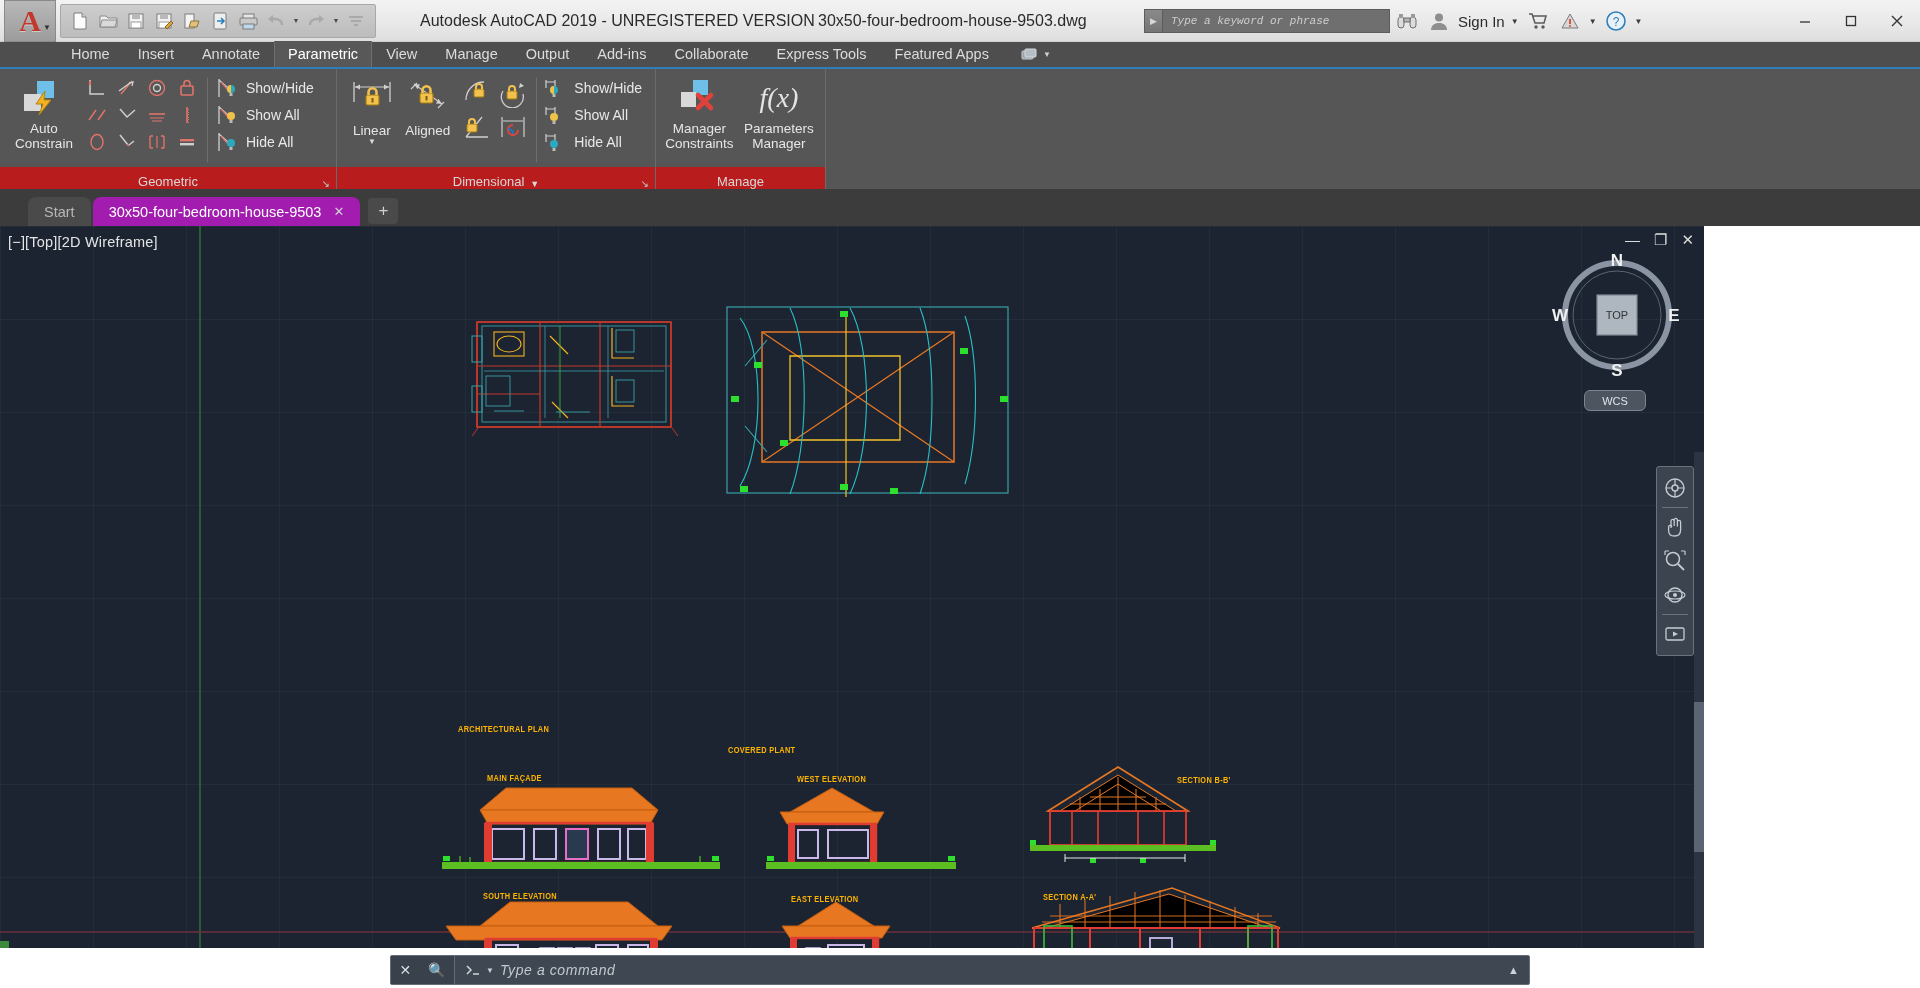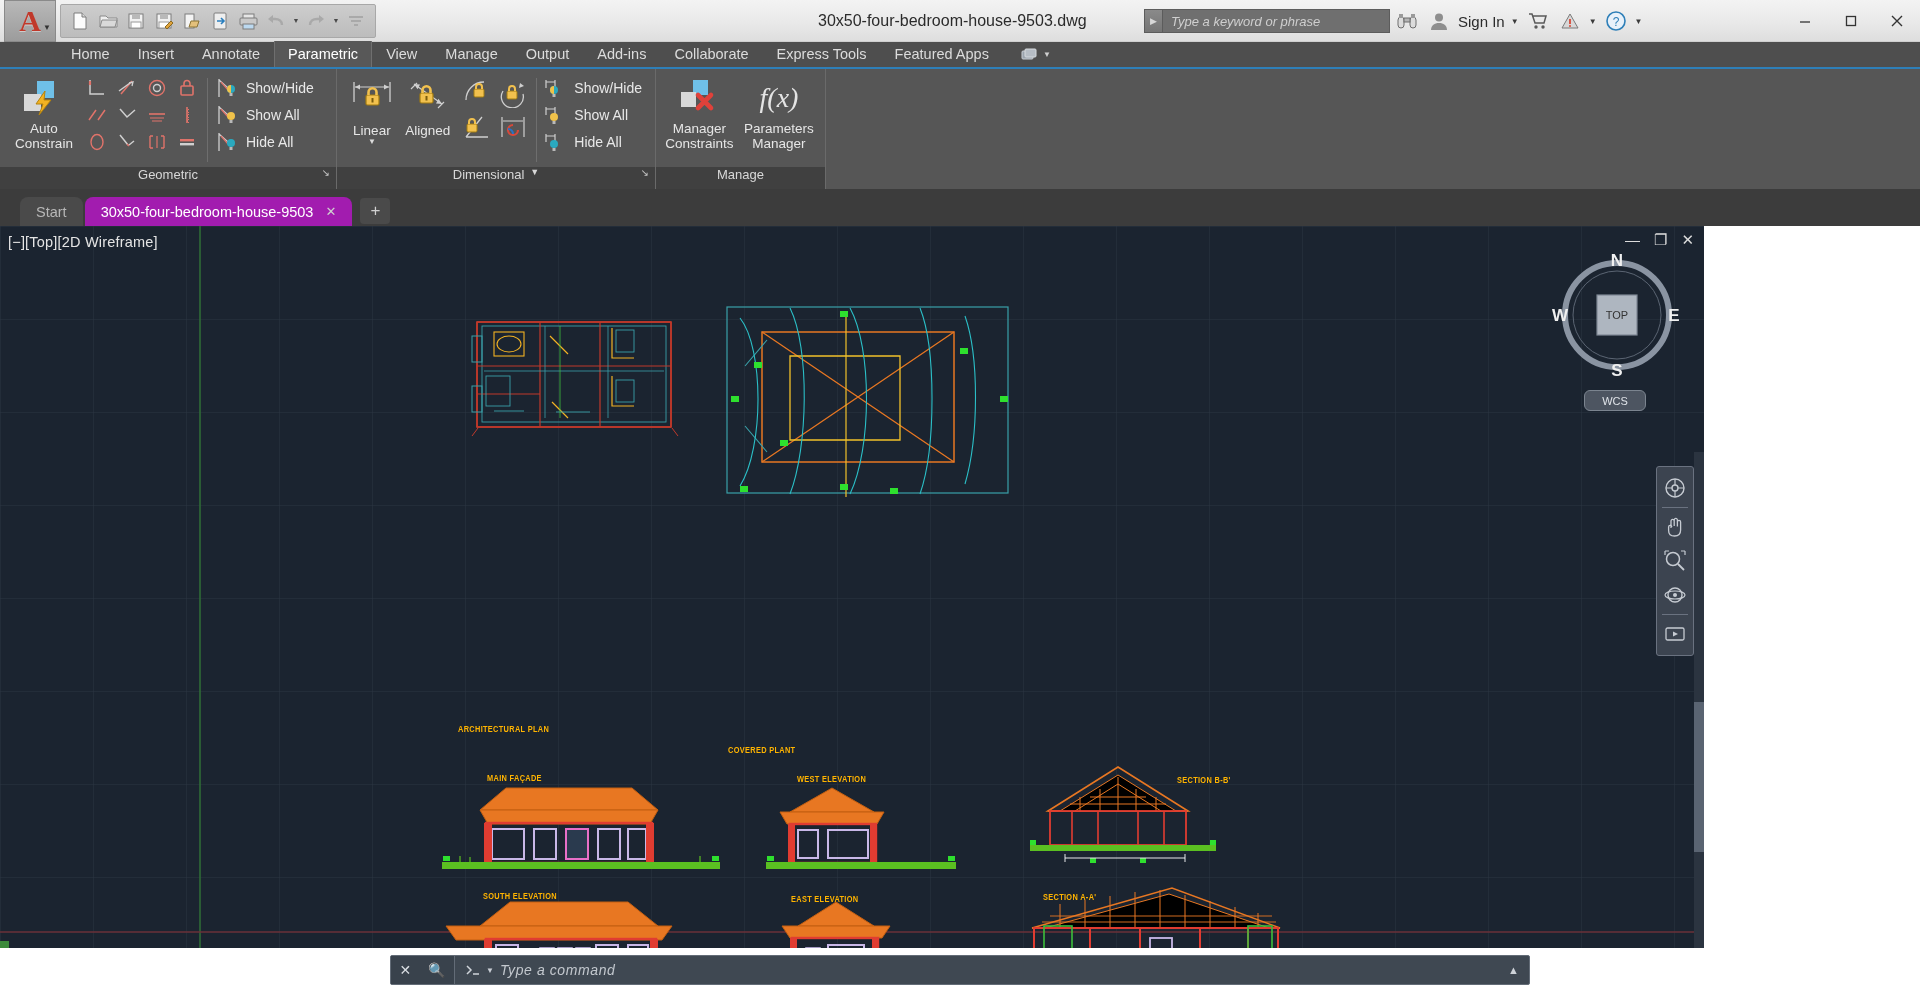--- a/index.html
+++ b/index.html
@@ -54,22 +54,22 @@
     background:#6f6f6f; border:1px solid #5c5c5c;
   }
   #search-wrap .s-caret{
     width:18px; display:flex; align-items:center; justify-content:center;
     color:#d8d8d8; font-size:9px;
     background:linear-gradient(to bottom,#8a8a8a,#757575);
     border-right:1px solid #5c5c5c;
   }
   #search-input{
     flex:1; background:#6f6f6f; border:none; outline:none;
-    font-family:Liberation Sans, sans-serif;
-    font-style:italic; font-size:13px; color:#d6d6d6; padding-left:8px;
+    font-family:Liberation Mono, monospace;
+    font-style:italic; font-size:11px; color:#d6d6d6; padding-left:8px;
   }
   #search-input::placeholder{ color:#cfcfcf; opacity:1; font-style:italic;}
   #tb-right{
     position:absolute; left:1394px; top:0; height:42px;
     display:flex; align-items:center; gap:6px;
   }
   #tb-right .ic{ width:26px;height:26px; display:flex;align-items:center;justify-content:center;cursor:pointer;}
   #signin{ font-size:15px; color:#2b2b2b; cursor:pointer; }
   #tb-right .dd{ font-size:8px; color:#3a3a3a; cursor:pointer;}
   #win-ctrls{
@@ -106,22 +106,22 @@
     position:absolute; left:0; top:69px; width:1920px; height:120px;
     background:#565656;
   }
   #ribbon-inner{ position:absolute; left:0; top:0; height:120px; display:flex; }
   .panel{
     height:120px; position:relative; display:flex; flex-direction:column;
     border-right:1px solid #6a6a6a;
   }
   .panel-body{ flex:1; display:flex; align-items:flex-start; padding:5px 7px 0 7px;}
   .panel-title{
-    height:22px; display:flex; align-items:flex-start; justify-content:center;
-    font-size:13px; color:#d8d8d8; background:#404040; position:relative;
+    height:22px; display:flex; align-items:flex-end; justify-content:center;
+    font-size:13px; color:#d8d8d8; background:#b91c1c; position:relative;
   }
   .panel-title .arrow{ position:absolute; right:6px; font-size:10px; color:#c4c4c4;}
   .pgroup{ display:flex; flex-direction:column; align-items:center;text-align:center; }
   .vsep{ width:1px; background:#6e6e6e; height:84px; margin:4px 6px 0 6px;}
 
   .bigbtn{
     width:70px; display:flex; flex-direction:column; align-items:center;
     cursor:pointer; padding-top:4px;
   }
   .bigbtn .lbl{
@@ -135,21 +135,21 @@
   .menuitem{
     display:flex; align-items:center; gap:6px; height:27px; padding:0 6px 0 2px;
     cursor:pointer; white-space:nowrap;
   }
   .menuitem .mlbl{ font-size:14px; color:#e8e8e8;}
   .dropcaret{ font-size:8px; color:#dcdcdc; margin-top:-1px;}
 
   
   #doctabs{
     position:absolute; left:0; top:189px; width:1920px; height:37px;
-    background:#3c3c3c; display:flex; align-items:flex-end; padding-left:20px;
+    background:#3c3c3c; display:flex; align-items:flex-end; padding-left:28px;
   }
   .dtab{
     height:29px; display:flex; align-items:center; padding:0 16px;
     font-size:14.5px; border-radius:8px 8px 0 0; cursor:pointer; white-space:nowrap;
   }
   .dtab.inactive{ background:#4a4a4a; color:#b7b7b7; margin-right:2px;}
   .dtab.active{ background:#a21caf; color:#ffffff;}
   .dtab .x{ margin-left:12px; font-size:13px; color:#cfcfcf;}
   #addtab{
     width:30px;height:26px; margin-left:8px; margin-bottom:2px;
@@ -305,20 +305,21 @@
         </svg>
     </div>
     <div class="tiny-caret">▼</div>
     <div class="qbtn">
       <svg width="18" height="16" viewBox="0 0 18 16">
           <path d="M2 4h14M4 8h10M7 12h4" stroke="#a9a9a9" stroke-width="2.2"></path>
         </svg>
     </div>
   </div>
 
+  <div id="window-title">Autodesk AutoCAD 2019 - UNREGISTERED VERSION</div>
   <div id="doc-title">30x50-four-bedroom-house-9503.dwg</div>
 
   <div id="search-wrap">
     <div class="s-caret">▶</div>
     <input id="search-input" placeholder="Type a keyword or phrase" style="">
   </div>
 
   <div id="tb-right">
     <div class="ic">
       <svg width="22" height="18" viewBox="0 0 22 18">

